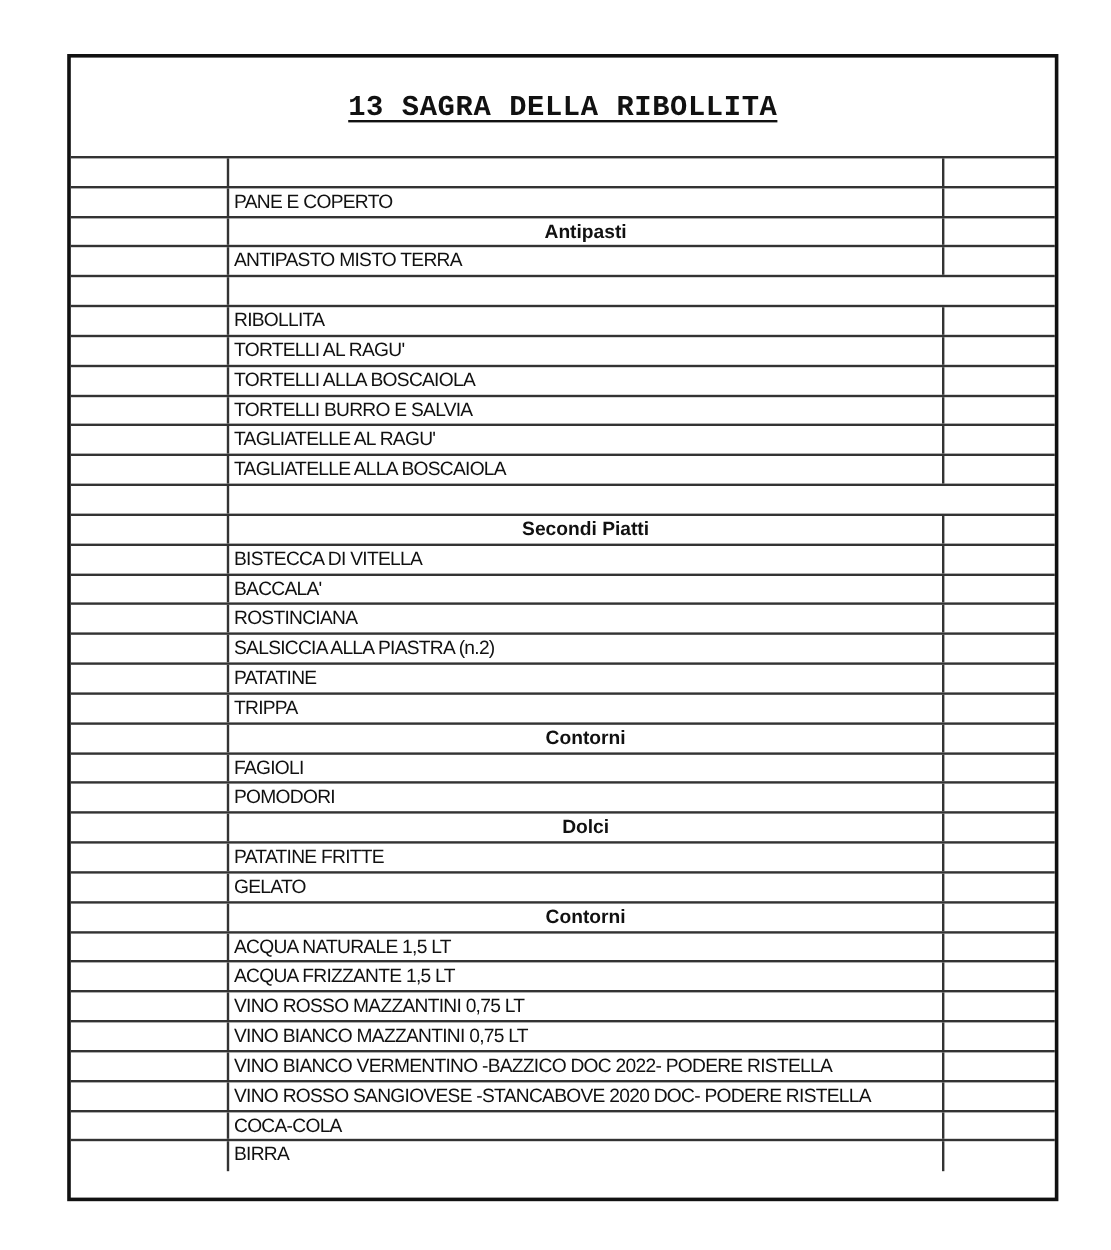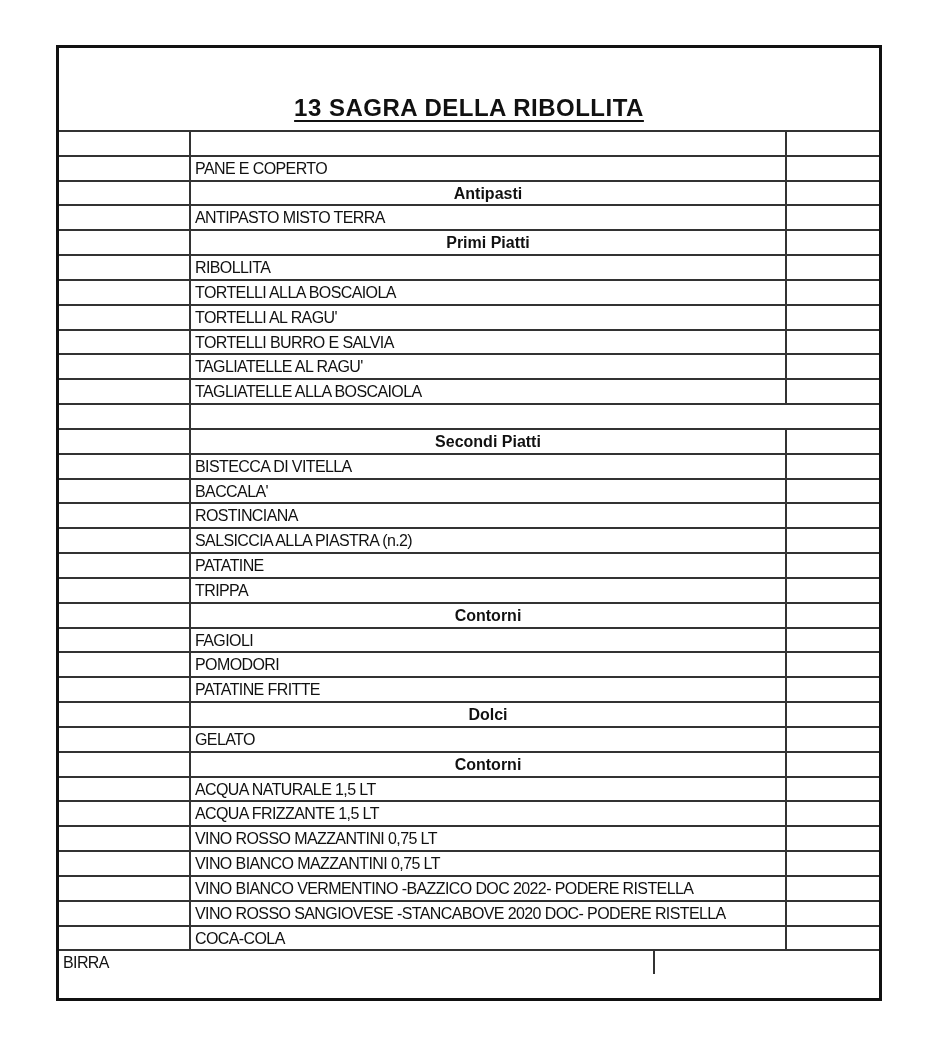--- a/index.html
+++ b/index.html
@@ -6,31 +6,31 @@
   body { width: 926px; height: 1042px; position: relative; overflow: hidden; }
   .sheet {
     position: absolute; left: 56px; top: 45px; width: 820px; height: 950px;
     border: 3px solid #111; box-sizing: content-box;
   }
   .title-area {
     position: absolute; left: 0; top: 0; width: 820px; height: 84px;
     border-bottom: 2px solid #333; box-sizing: border-box;
   }
   .title {
-    position: absolute; left: 0; right: 0; top: 46px; text-align: center;
-    font-family: Liberation Sans, sans-serif; font-weight: bold; font-size: 24px;
+    position: absolute; left: 0; right: 0; top: 29px; text-align: center;
+    font-family: Liberation Mono, monospace; font-weight: bold; font-size: 24px;
     letter-spacing: 0.5px; color: #111;
   }
   .title span { text-decoration: underline; text-decoration-thickness: 2px; text-underline-offset: 4px; }
   .rows { position: absolute; left: 0; top: 84px; width: 820px; }
   .row {
     position: relative; height: 24.83px; box-sizing: border-box;
     border-bottom: 2px solid #333; display: flex;
   }
-  .row:last-child { border-bottom: none; flex-direction: column; }
+  .row:last-child { border-bottom: none; }
   .c1 { width: 132px; border-right: 2px solid #333; box-sizing: border-box; }
   .c2 {
     width: 596px; border-right: 2px solid #333; box-sizing: border-box;
     font-family: "Liberation Sans", sans-serif; font-size: 16px; color: #111;
     padding-left: 4px; line-height: 23px; white-space: nowrap; overflow: hidden;
     letter-spacing: -0.6px;
   }
   .c3 { flex: 1; }
   .row.cat .c2 { text-align: center; font-weight: bold; letter-spacing: 0; padding-left: 0; }
 </style>
@@ -57,40 +57,39 @@
         <div class="c2">Antipasti</div>
         <div class="c3"></div>
       </div>
       <div class="row">
         <div class="c1"></div>
         <div class="c2">ANTIPASTO MISTO TERRA</div>
         <div class="c3"></div>
       </div>
       <div class="row cat">
         <div class="c1"></div>
-        <div class="c2">Primi Piatti</div>
         <div class="c3"></div>
       </div>
       <div class="row">
         <div class="c1"></div>
         <div class="c2">RIBOLLITA</div>
         <div class="c3"></div>
       </div>
       <div class="row">
         <div class="c1"></div>
+        <div class="c2">TORTELLI AL RAGU'</div>
+        <div class="c3"></div>
+      </div>
+      <div class="row">
+        <div class="c1"></div>
         <div class="c2">TORTELLI ALLA BOSCAIOLA</div>
         <div class="c3"></div>
       </div>
       <div class="row">
         <div class="c1"></div>
-        <div class="c2">TORTELLI AL RAGU'</div>
-        <div class="c3"></div>
-      </div>
-      <div class="row">
-        <div class="c1"></div>
         <div class="c2">TORTELLI BURRO E SALVIA</div>
         <div class="c3"></div>
       </div>
       <div class="row">
         <div class="c1"></div>
         <div class="c2">TAGLIATELLE AL RAGU'</div>
         <div class="c3"></div>
       </div>
       <div class="row">
         <div class="c1"></div>
@@ -144,28 +143,28 @@
       <div class="row">
         <div class="c1"></div>
         <div class="c2">FAGIOLI</div>
         <div class="c3"></div>
       </div>
       <div class="row">
         <div class="c1"></div>
         <div class="c2">POMODORI</div>
         <div class="c3"></div>
       </div>
+      <div class="row cat">
+        <div class="c1"></div>
+        <div class="c2">Dolci</div>
+        <div class="c3"></div>
+      </div>
       <div class="row">
         <div class="c1"></div>
         <div class="c2">PATATINE FRITTE</div>
-        <div class="c3"></div>
-      </div>
-      <div class="row cat">
-        <div class="c1"></div>
-        <div class="c2">Dolci</div>
         <div class="c3"></div>
       </div>
       <div class="row">
         <div class="c1"></div>
         <div class="c2">GELATO</div>
         <div class="c3"></div>
       </div>
       <div class="row cat">
         <div class="c1"></div>
         <div class="c2">Contorni</div>

